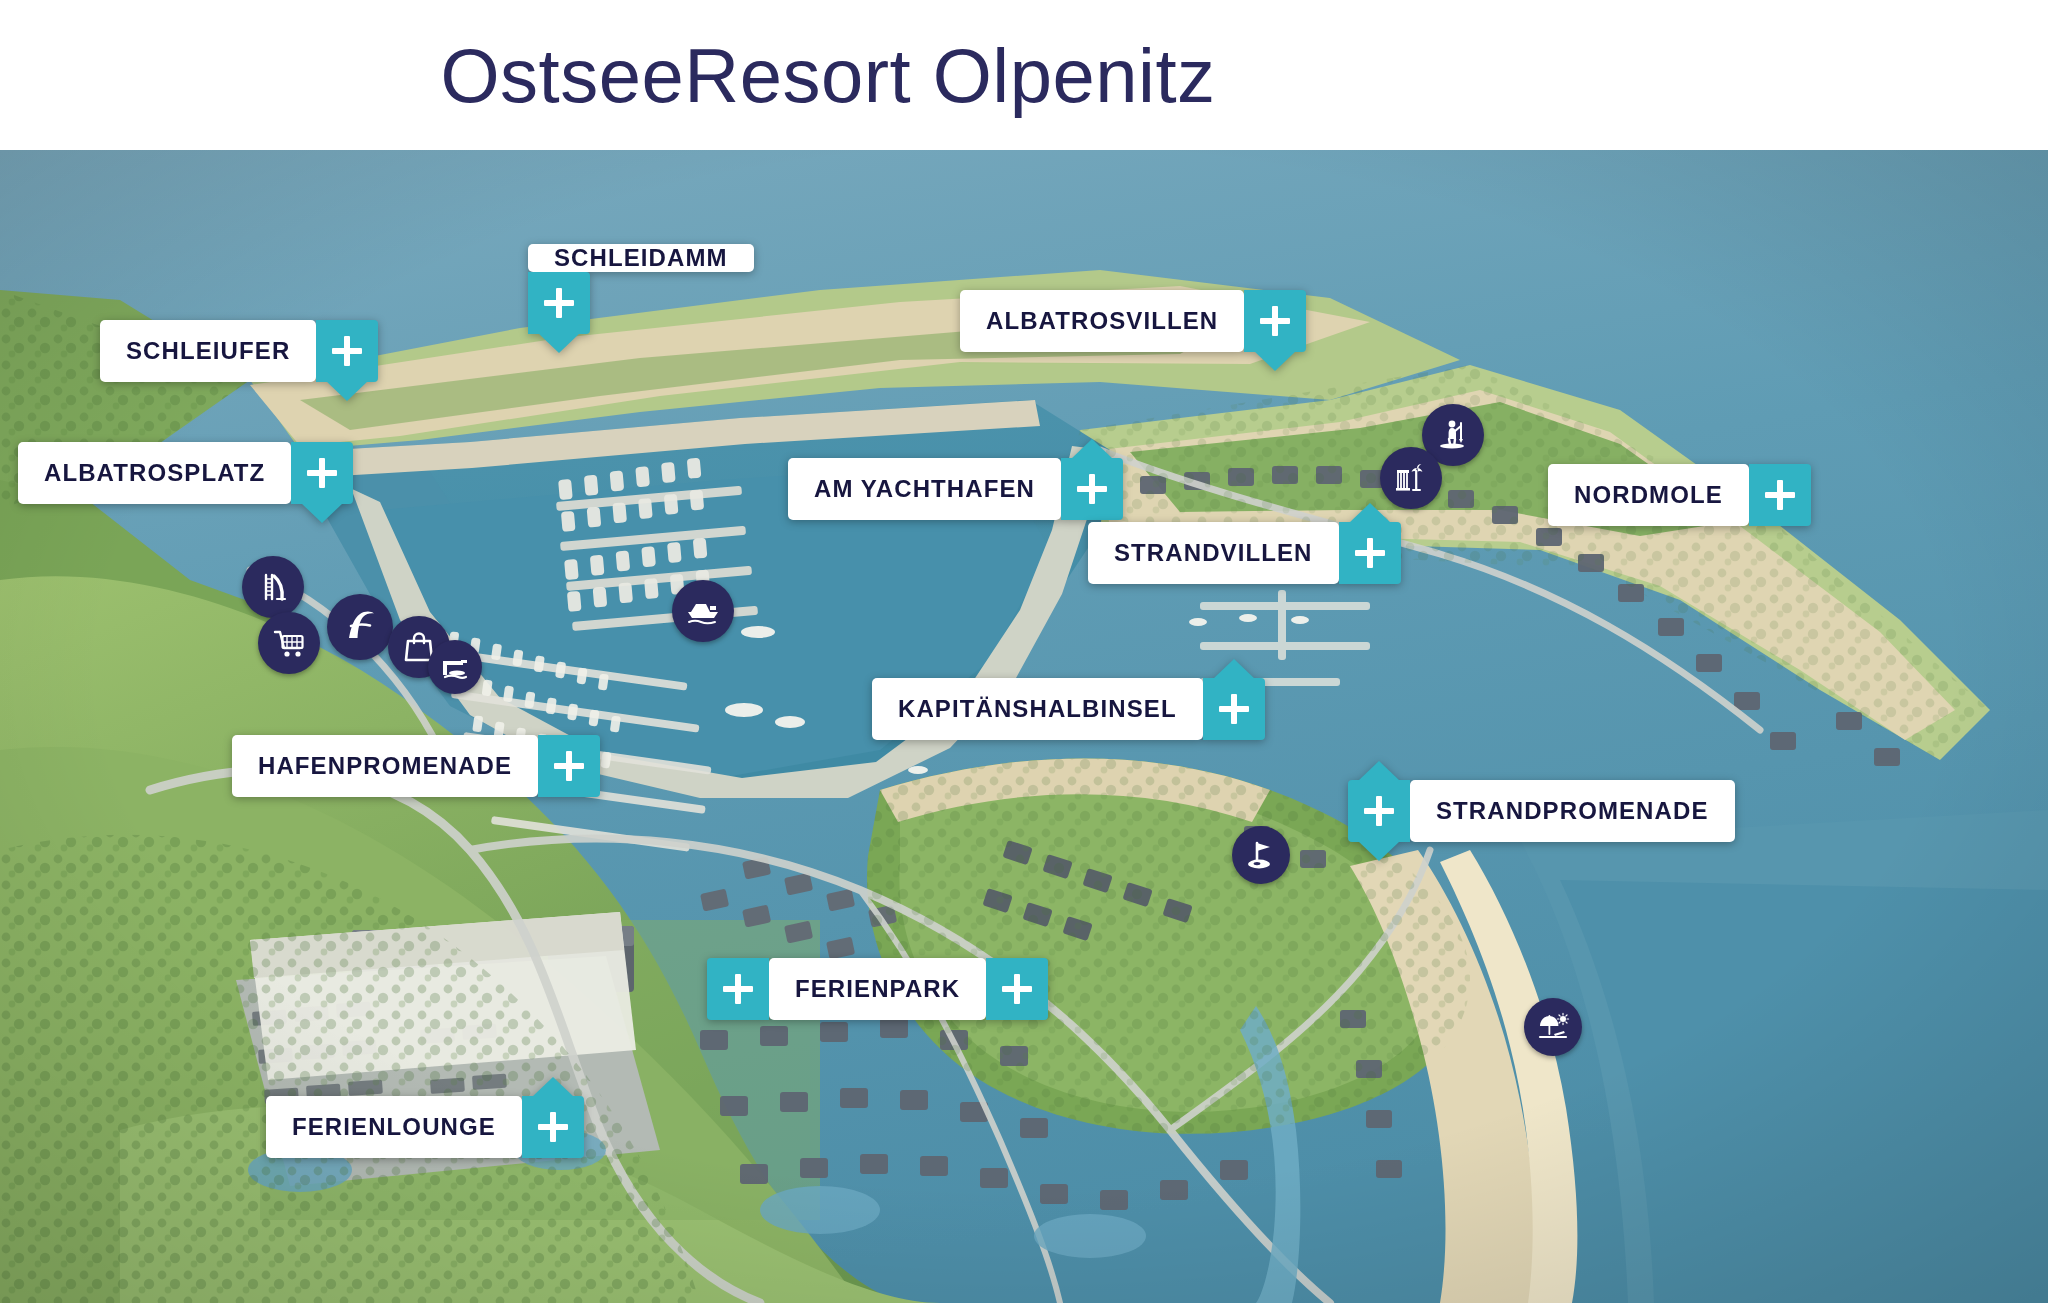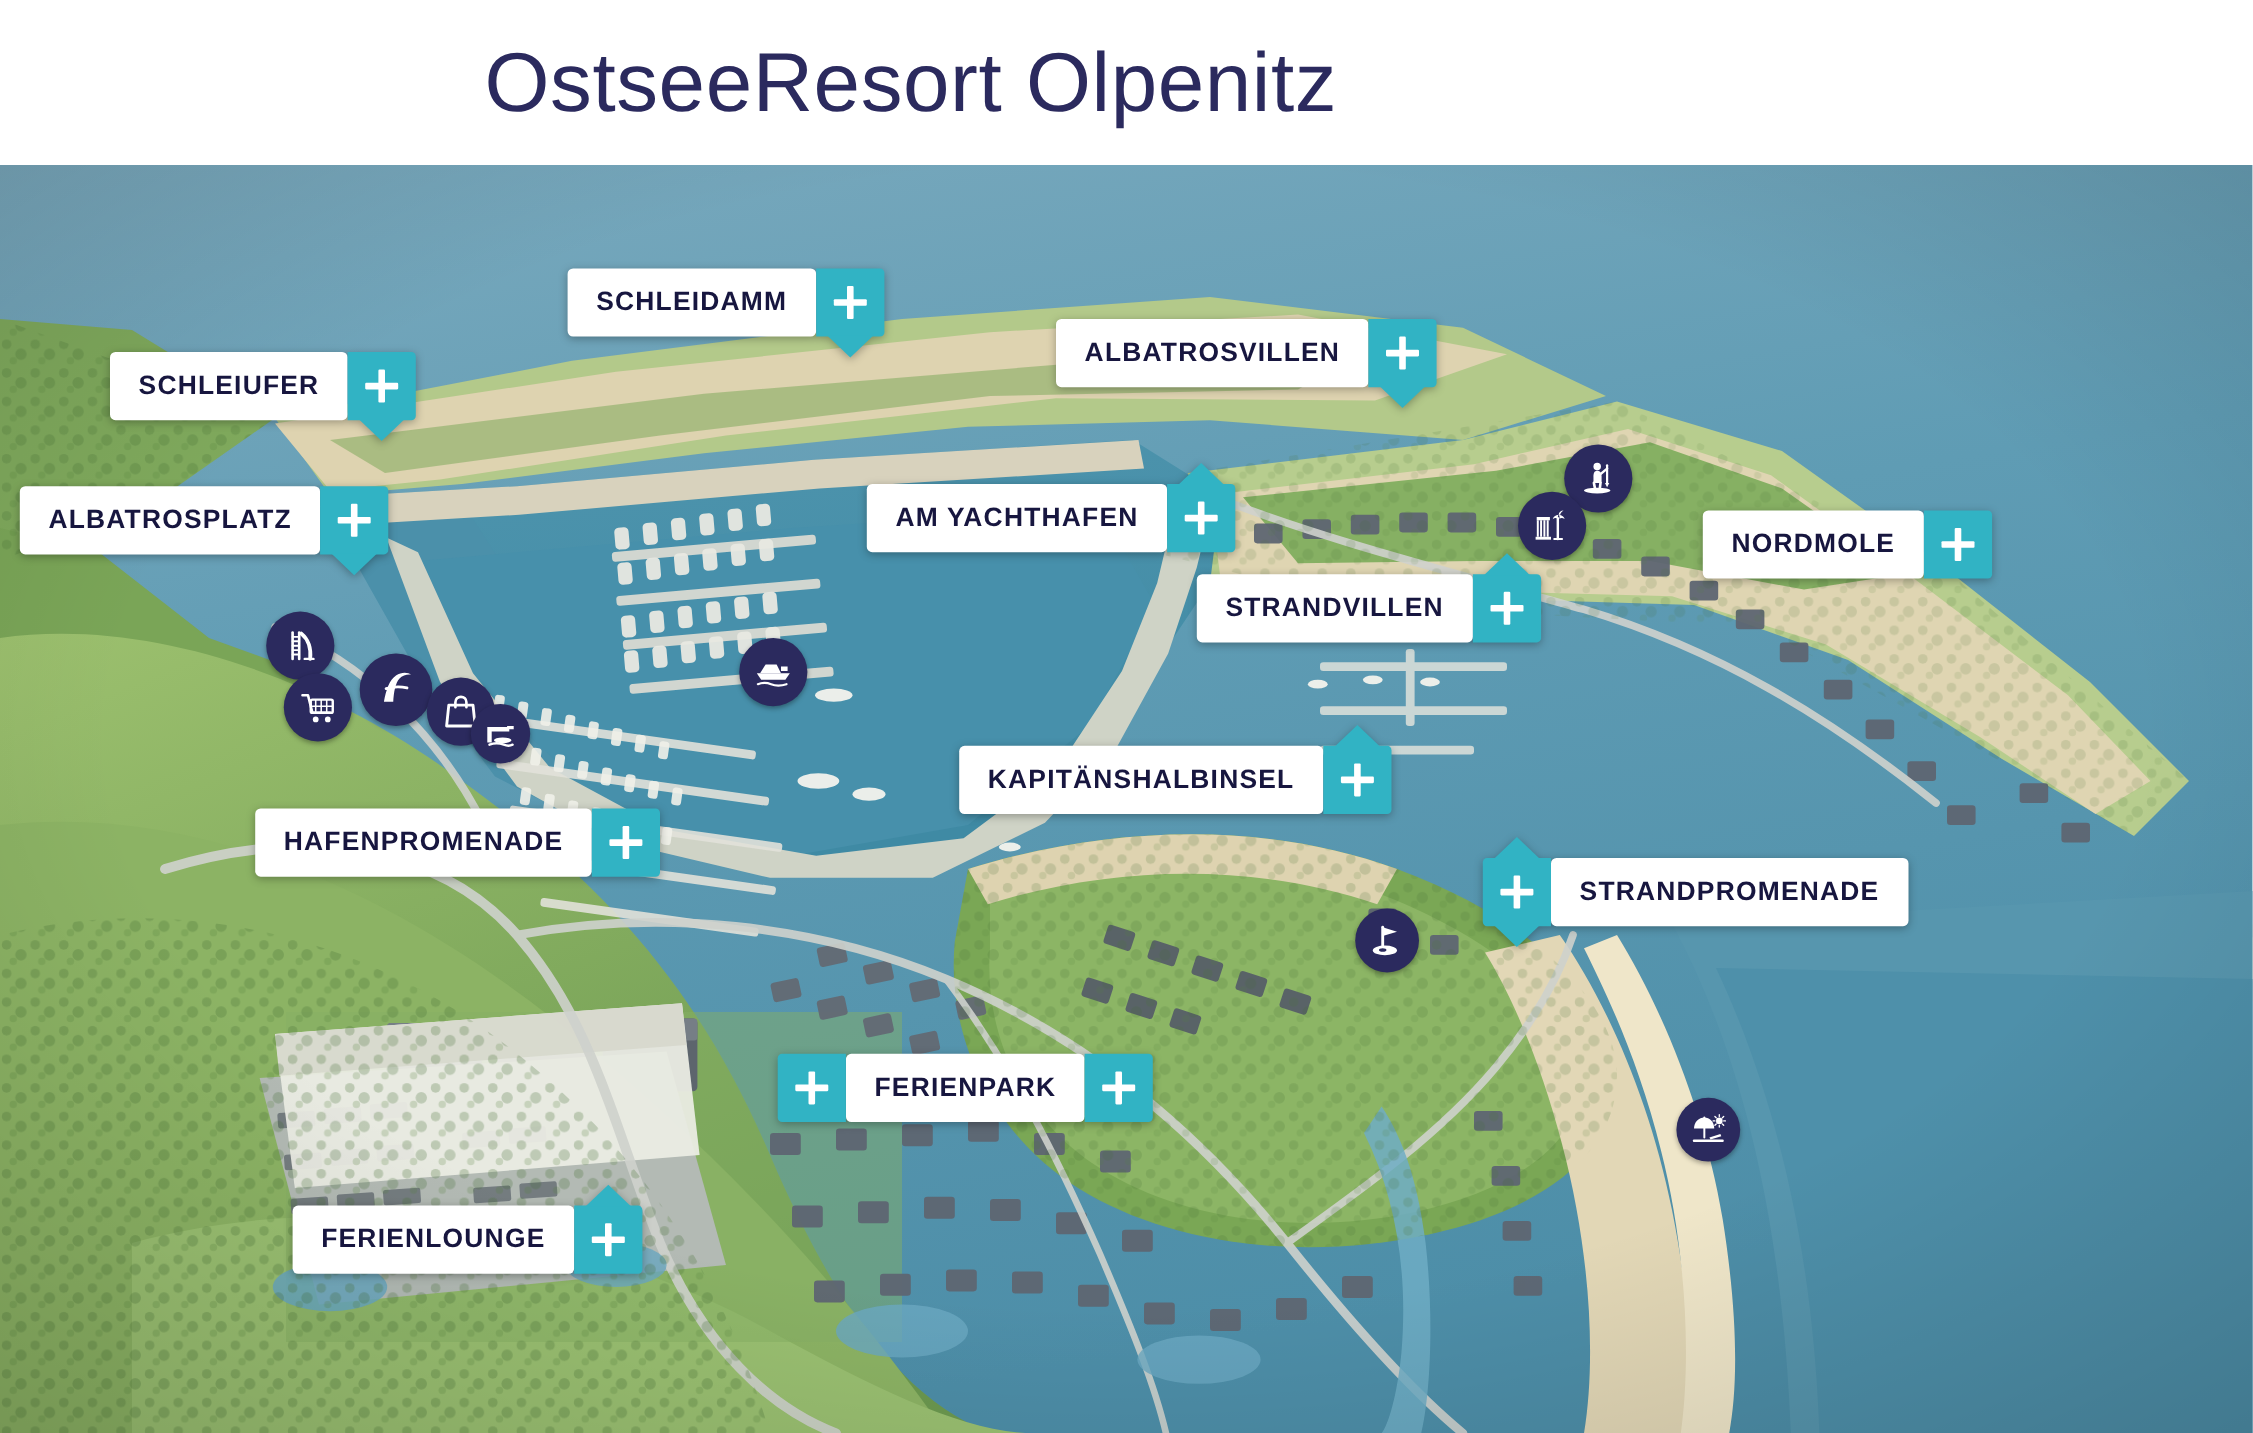--- a/index.html
+++ b/index.html
@@ -386,21 +386,21 @@
         <ellipse cx="790" cy="572" rx="15" ry="6"></ellipse>
         <ellipse cx="918" cy="620" rx="10" ry="4"></ellipse>
         <ellipse cx="1198" cy="472" rx="9" ry="4"></ellipse>
         <ellipse cx="1248" cy="468" rx="9" ry="4"></ellipse>
         <ellipse cx="1300" cy="470" rx="9" ry="4"></ellipse>
       </g>
 
       <rect x="0" y="0" width="2048" height="1153" fill="url(#vig)"></rect>
     </svg>
 
-    <div class="poi-label" style="left:516px;top:94px;">
+    <div class="poi-label" style="left:528px;top:94px;flex-direction:column;">
       <div class="pill-text">SCHLEIDAMM</div>
       <div class="plus-box rt">
         <span class="plus-glyph"></span>
         <span class="tip down"></span>
       </div>
     </div>
 
     <div class="poi-label" style="left:100px;top:170px;">
       <div class="pill-text">SCHLEIUFER</div>
       <div class="plus-box rt">
@@ -418,21 +418,21 @@
     </div>
 
     <div class="poi-label" style="left:18px;top:292px;">
       <div class="pill-text">ALBATROSPLATZ</div>
       <div class="plus-box rt">
         <span class="plus-glyph"></span>
         <span class="tip down"></span>
       </div>
     </div>
 
-    <div class="poi-label" style="left:788px;top:290px;">
+    <div class="poi-label" style="left:788px;top:308px;">
       <div class="pill-text">AM YACHTHAFEN</div>
       <div class="plus-box rt">
         <span class="plus-glyph"></span>
         <span class="tip up"></span>
       </div>
     </div>
 
     <div class="poi-label" style="left:1088px;top:372px;">
       <div class="pill-text">STRANDVILLEN</div>
       <div class="plus-box rt">

